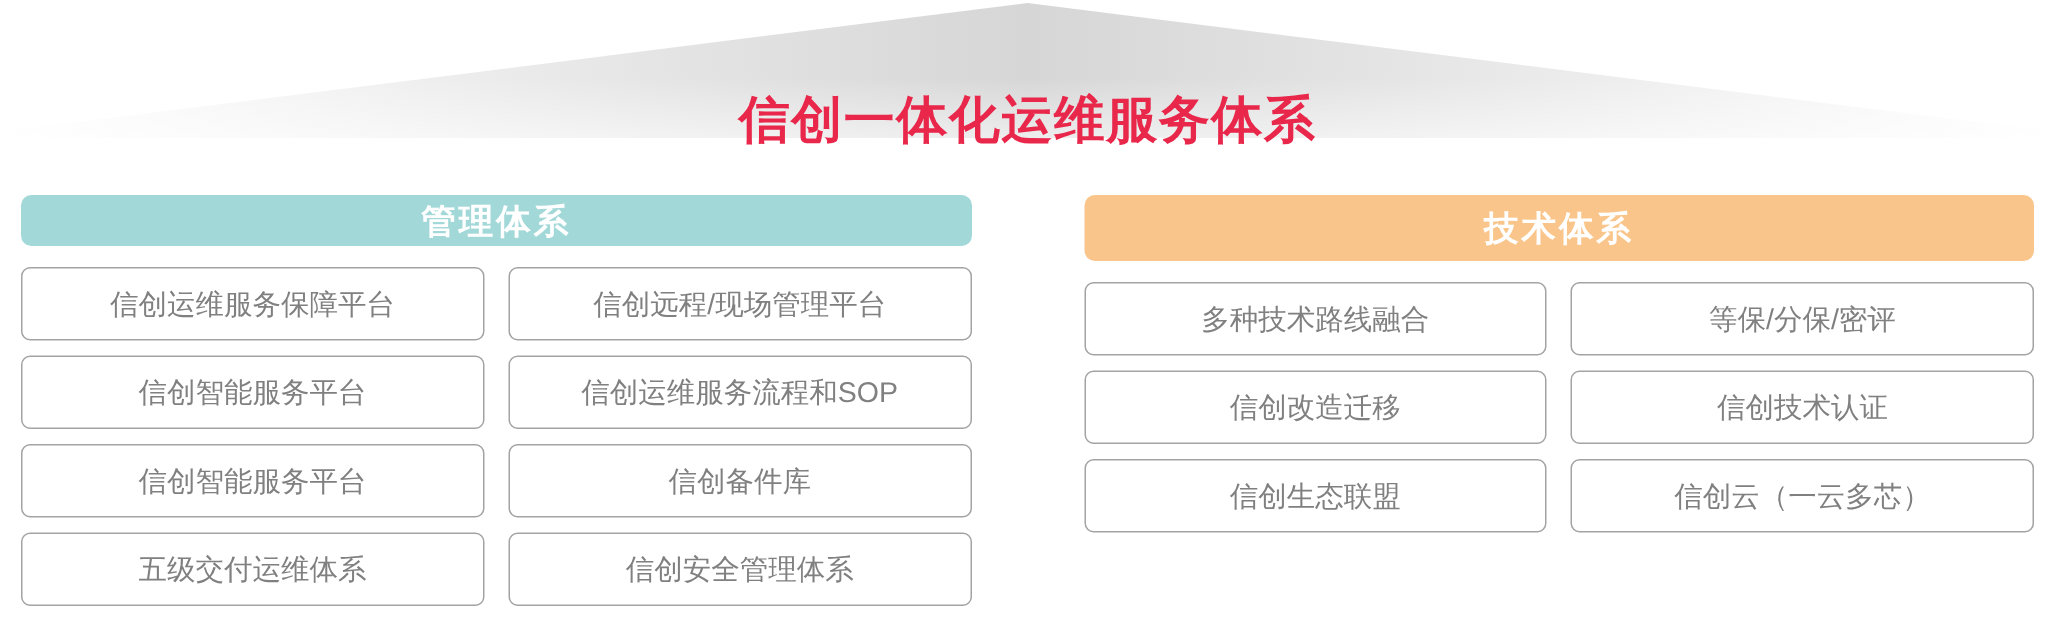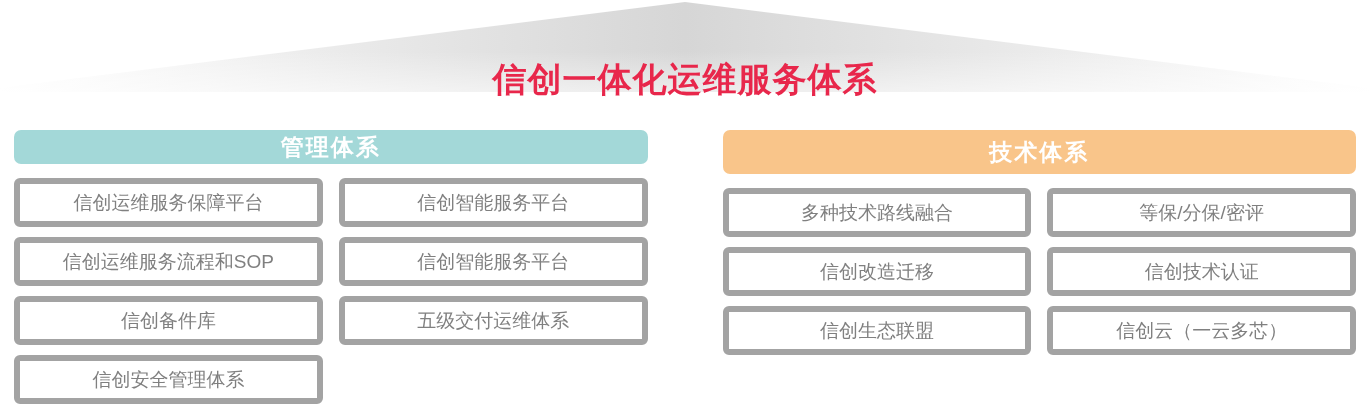--- a/index.html
+++ b/index.html
@@ -77,21 +77,21 @@
     margin-bottom: 14px;
   }
   .panel-grid {
     display: grid;
     grid-template-columns: 1fr 1fr;
     column-gap: 16px;
     row-gap: 10px;
   }
   .card {
     height: 49px;
-    border: 6px solid #a3a3a3;
+    border: 1px solid #a3a3a3;
     border-radius: 6px;
     background: #ffffff;
     display: flex;
     align-items: center;
     justify-content: center;
     font-size: 19px;
     color: #808080;
     white-space: nowrap;
     box-sizing: border-box;
   }
@@ -125,20 +125,21 @@
   </div>
 
   <div id="main-title">信创一体化运维服务体系</div>
 
   <div id="panels">
 
     <div class="panel">
       <div class="panel-header" style="background:#a3d8d8;">管理体系</div>
       <div class="panel-grid">
         <div class="card">信创运维服务保障平台</div>
+        <div class="card">信创远程/现场管理平台</div>
         <div class="card">信创智能服务平台</div>
         <div class="card">信创运维服务流程和SOP</div>
         <div class="card">信创智能服务平台</div>
         <div class="card">信创备件库</div>
         <div class="card">五级交付运维体系</div>
         <div class="card">信创安全管理体系</div>
       </div>
     </div>
 
     <div class="panel">

